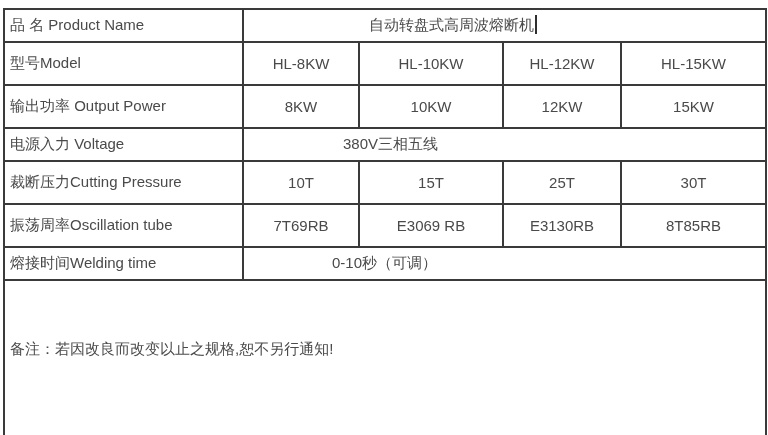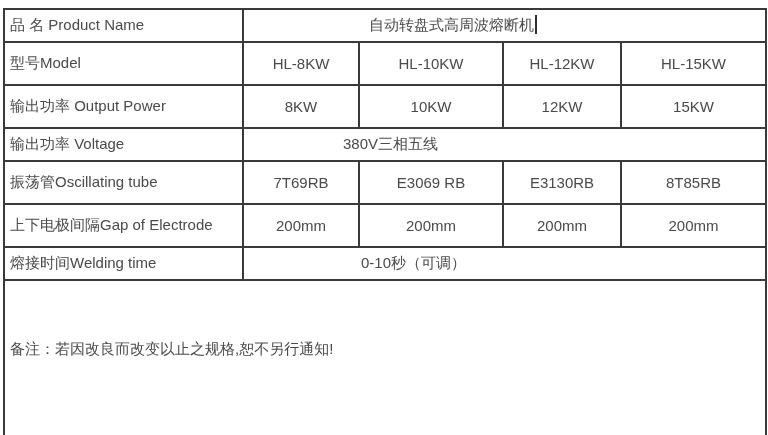--- a/index.html
+++ b/index.html
@@ -34,21 +34,21 @@
     white-space: pre;
   }
   td.val { text-align: center; padding: 12px; }
   td.merged-left {
     text-align: left;
     white-space: pre;
     border-radius: 13px;
   }
   td.pad-product { padding-left: 125px; }
   td.pad-voltage { padding-left: 99px; }
-  td.pad-welding { padding-left: 117px; }
+  td.pad-welding { padding-left: 88px; }
   .caret {
     display: inline-block;
     width: 2px;
     height: 19px;
     background: #2f2f2f;
     vertical-align: middle;
     margin-left: 1px;
     margin-top: -3px;
   }
   tr.note-row { height: 58px; }
@@ -85,36 +85,36 @@
         <td class="val">HL-15KW</td>
       </tr>
       <tr class="spec-row">
         <td class="label">输出功率 Output Power</td>
         <td class="val">8KW</td>
         <td class="val">10KW</td>
         <td class="val">12KW</td>
         <td class="val">15KW</td>
       </tr>
       <tr class="spec-row">
-        <td class="label">输出功率 Voltage</td>
+        <td class="label">电源入力 Voltage</td>
         <td class="merged-left pad-voltage" colspan="4">380V三相五线</td>
       </tr>
       <tr class="spec-row">
-        <td class="label">振荡管Oscillating tube</td>
+        <td class="label">裁断压力Cutting Pressure</td>
+        <td class="val">10T</td>
+        <td class="val">15T</td>
+        <td class="val">25T</td>
+        <td class="val">30T</td>
+      </tr>
+      <tr class="spec-row">
+        <td class="label">振荡周率Oscillation tube</td>
         <td class="val">7T69RB</td>
         <td class="val">E3069 RB</td>
         <td class="val">E3130RB</td>
         <td class="val">8T85RB</td>
-      </tr>
-      <tr class="spec-row">
-        <td class="label">上下电极间隔Gap of Electrode</td>
-        <td class="val">200mm</td>
-        <td class="val">200mm</td>
-        <td class="val">200mm</td>
-        <td class="val">200mm</td>
       </tr>
       <tr class="spec-row">
         <td class="label">熔接时间Welding time</td>
         <td class="merged-left pad-welding" colspan="4">0-10秒（可调）</td>
       </tr>
       <tr class="note-row">
         <td class="note-cell" colspan="5">
           <div>备注：若因改良而改变以止之规格,恕不另行通知!</div>
           
         </td>

